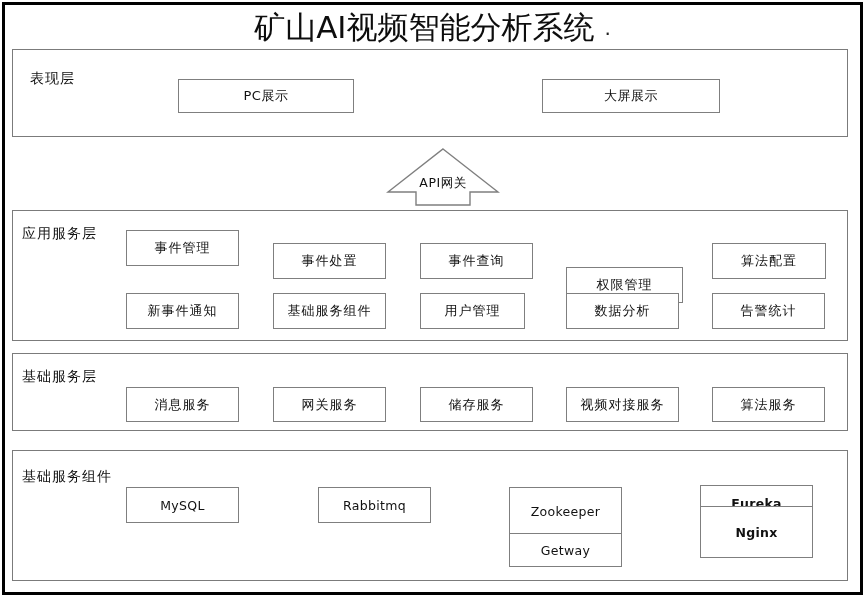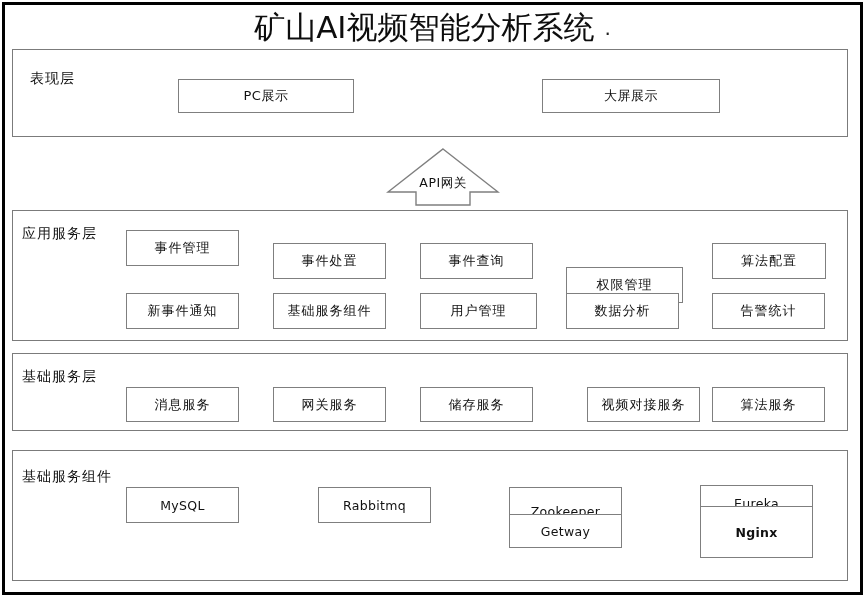--- a/index.html
+++ b/index.html
@@ -132,39 +132,39 @@
   <div class="layer-label" style="left:22px; top:225px;">应用服务层</div>
 
   <div class="node cjk" style="left:126px; top:230px; width:113px; height:36px;">事件管理</div>
   <div class="node cjk" style="left:273px; top:243px; width:113px; height:36px;">事件处置</div>
   <div class="node cjk" style="left:420px; top:243px; width:113px; height:36px;">事件查询</div>
   <div class="node cjk" style="left:566px; top:243px; width:117px; height:36px;margin-top:24px;">权限管理</div>
   <div class="node cjk" style="left:712px; top:243px; width:114px; height:36px;">算法配置</div>
 
   <div class="node cjk" style="left:126px; top:293px; width:113px; height:36px;">新事件通知</div>
   <div class="node cjk" style="left:273px; top:293px; width:113px; height:36px;">基础服务组件</div>
-  <div class="node cjk" style="left:420px; top:293px; width:117px; height:36px;font-family:Liberation Serif, serif;">用户管理</div>
+  <div class="node cjk" style="left:420px; top:293px; width:105px; height:36px;font-family:Liberation Serif, serif;">用户管理</div>
   <div class="node cjk" style="left:566px; top:293px; width:113px; height:36px;">数据分析</div>
   <div class="node cjk" style="left:712px; top:293px; width:113px; height:36px;">告警统计</div>
 
   <div class="layer" style="left:12px; top:353px; width:836px; height:78px;">
   </div>
   <div class="layer-label" style="left:22px; top:368px;">基础服务层</div>
 
   <div class="node cjk" style="left:126px; top:387px; width:113px; height:35px;">消息服务</div>
   <div class="node cjk" style="left:273px; top:387px; width:113px; height:35px;">网关服务</div>
   <div class="node cjk" style="left:420px; top:387px; width:113px; height:35px;">储存服务</div>
-  <div class="node cjk" style="left:566px; top:387px; width:113px; height:35px;margin-left:21px;">视频对接服务</div>
+  <div class="node cjk" style="left:566px; top:387px; width:113px; height:35px;">视频对接服务</div>
   <div class="node cjk" style="left:712px; top:387px; width:113px; height:35px;">算法服务</div>
 
   <div class="layer" style="left:12px; top:450px; width:836px; height:131px;">
   </div>
   <div class="layer-label" style="left:22px; top:468px;">基础服务组件</div>
 
   <div class="node latin" style="left:126px; top:487px; width:113px; height:36px;">MySQL</div>
   <div class="node latin" style="left:318px; top:487px; width:113px; height:36px;">Rabbitmq</div>
   <div class="node latin" style="left:509px; top:487px; width:113px; height:48px;">Zookeeper</div>
-  <div class="node latin" style="left:700px; top:485px; width:113px; height:36px;">Eureka</div>
+  <div class="node latin" style="left:700px; top:485px; width:113px; height:36px;font-weight:bold;">Eureka</div>
 
-  <div class="node latin" style="left:509px; top:514px; width:113px; height:34px;">Getway</div>
+  <div class="node latin" style="left:509px; top:533px; width:113px; height:34px;">Getway</div>
   <div class="node latin" style="left:700px; top:506px; width:113px; height:52px;font-weight:bold;">Nginx</div>
 
 </div>
 
 </body></html>

